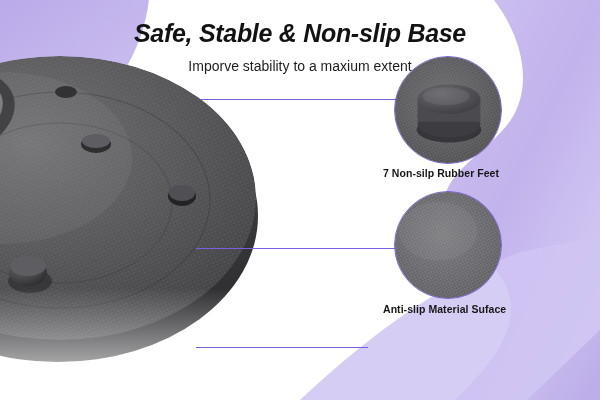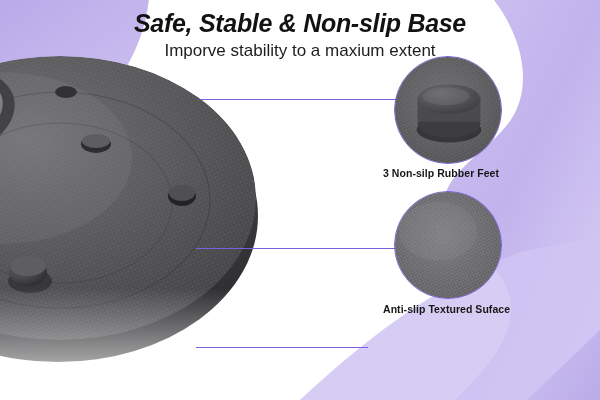--- a/index.html
+++ b/index.html
@@ -38,31 +38,31 @@
   
   .title-block {
     position: absolute;
     left: 0;
     top: 8px;
     width: 600px;
     text-align: center;
     z-index: 12;
   }
   .headline {
-    margin: 0;
+    margin: 10px;
     font-size: 25px;
     line-height: 30px;
     font-weight: bold;
     font-style: italic;
     color: #121212;
     letter-spacing: -0.3px;
   }
   .subhead {
     margin: 4px 0 0 0;
-    font-size: 17px;
+    font-size: 14px;
     line-height: 17px;
     font-weight: normal;
     color: #1d1d1d;
   }
 
   
   .leader {
     position: absolute;
     height: 1px;
     background: #7b5fe0;
@@ -251,16 +251,16 @@
       <rect width="108" height="108" fill="url(#ctTex)"></rect>
       <ellipse cx="44" cy="40" rx="40" ry="30" fill="#ffffff" opacity="0.05"></ellipse>
     </svg>
   </div>
 
   <div class="title-block">
     <h1 class="headline">Safe, Stable &amp; Non-slip Base</h1>
     <p class="subhead">Imporve stability to a maxium extent</p>
   </div>
 
-  <div class="caption" id="caption-feet">3 Non-silp Rubber Feet</div>
-  <div class="caption" id="caption-texture">Anti-slip Textured Suface</div>
+  <div class="caption" id="caption-feet">7 Non-silp Rubber Feet</div>
+  <div class="caption" id="caption-texture">Anti-slip Material Suface</div>
 
 </div>
 
 </body></html>

